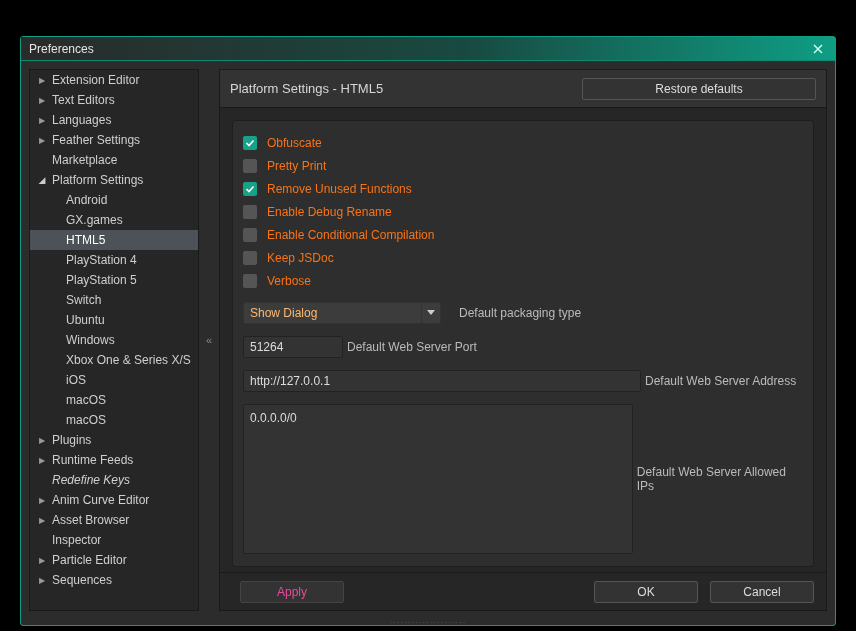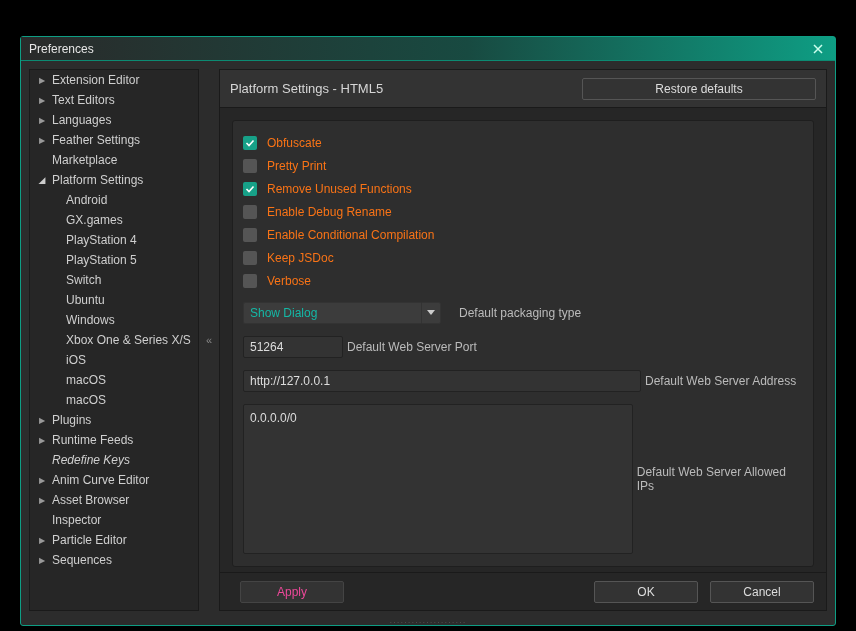--- a/index.html
+++ b/index.html
@@ -170,21 +170,21 @@
     width: 198px;
     cursor: pointer;
   }
   .combo .combo-val {
     flex:1;
     background: #3c3c3c;
     border: 1px solid #333;
     border-right: none;
     padding: 0 6px;
     display:flex; align-items:center;
-    color:#14b8a6;
+    color:#fdba74;
     border-radius: 2px 0 0 2px;
   }
   .combo .combo-btn {
     width: 20px;
     background: #3c3c3c;
     border: 1px solid #333;
     display:flex; align-items:center; justify-content:center;
     border-radius: 0 2px 2px 0;
   }
   .field-row {
@@ -282,20 +282,24 @@
           <span style="margin-left: 4px;">Platform Settings</span>
         </div>
         <div class="tree-row" style="padding-left: 20px;">
           <span class="arrow"></span>
           <span style="margin-left: 4px;">Android</span>
         </div>
         <div class="tree-row" style="padding-left: 20px;">
           <span class="arrow"></span>
           <span style="margin-left: 4px;">GX.games</span>
         </div>
+        <div class="tree-row selected" style="padding-left: 20px;">
+          <span class="arrow"></span>
+          <span style="margin-left: 4px;">HTML5</span>
+        </div>
         <div class="tree-row" style="padding-left: 20px;">
           <span class="arrow"></span>
           <span style="margin-left: 4px;">PlayStation 4</span>
         </div>
         <div class="tree-row" style="padding-left: 20px;">
           <span class="arrow"></span>
           <span style="margin-left: 4px;">PlayStation 5</span>
         </div>
         <div class="tree-row" style="padding-left: 20px;">
           <span class="arrow"></span>

